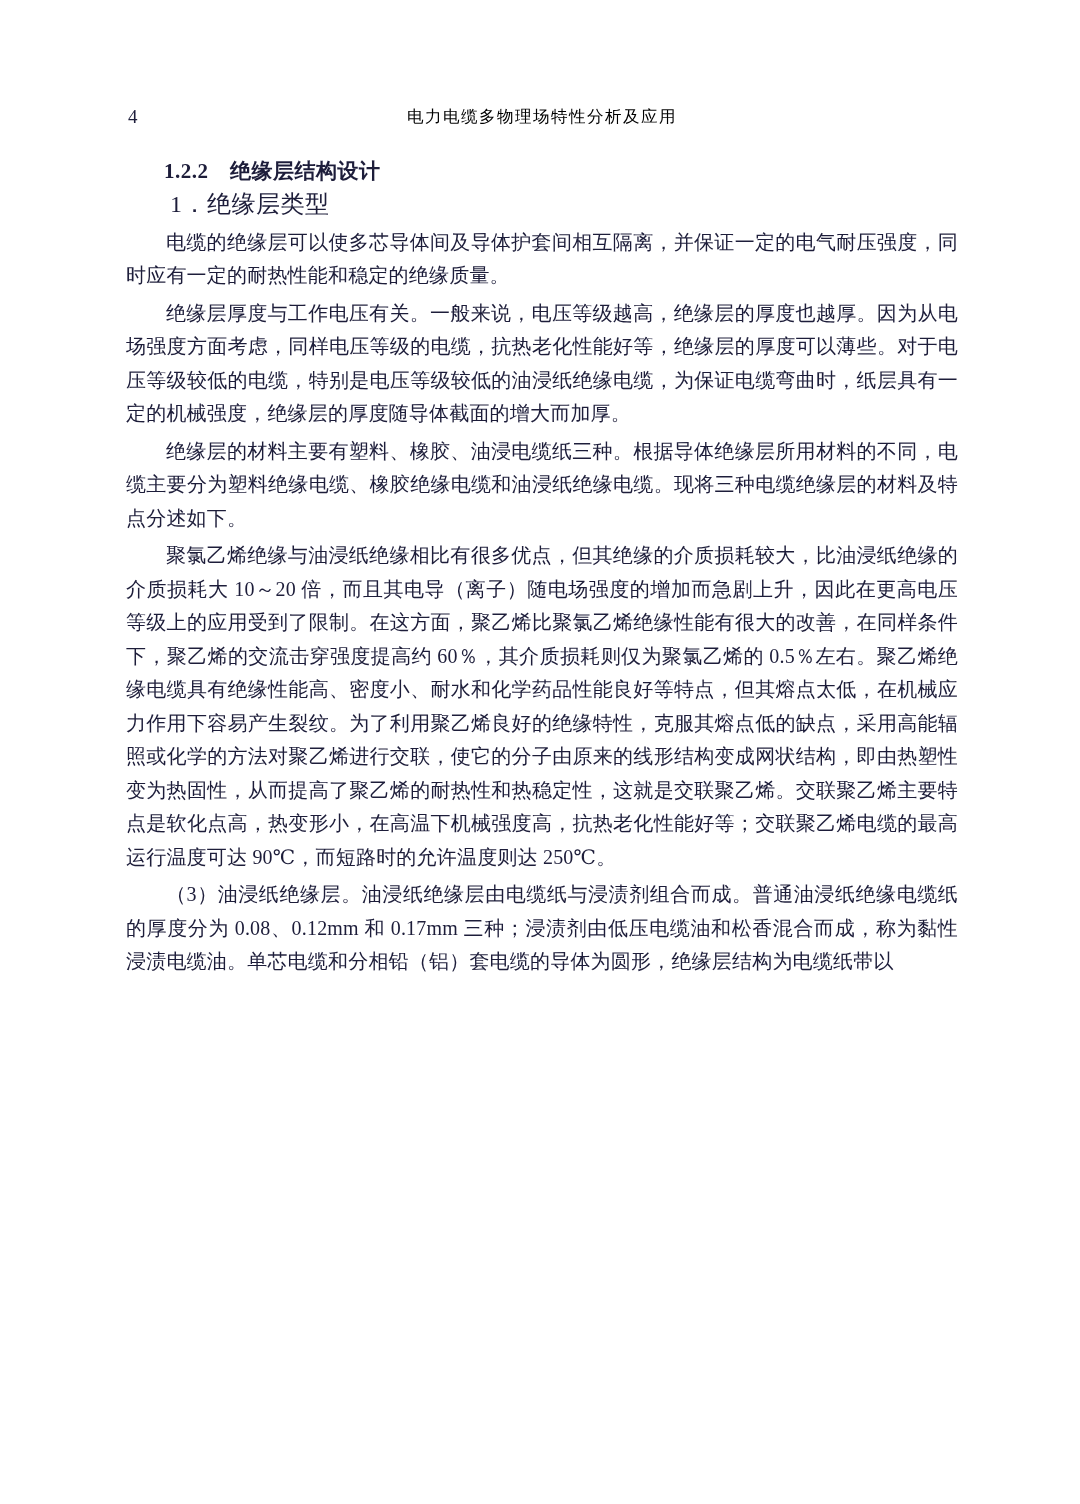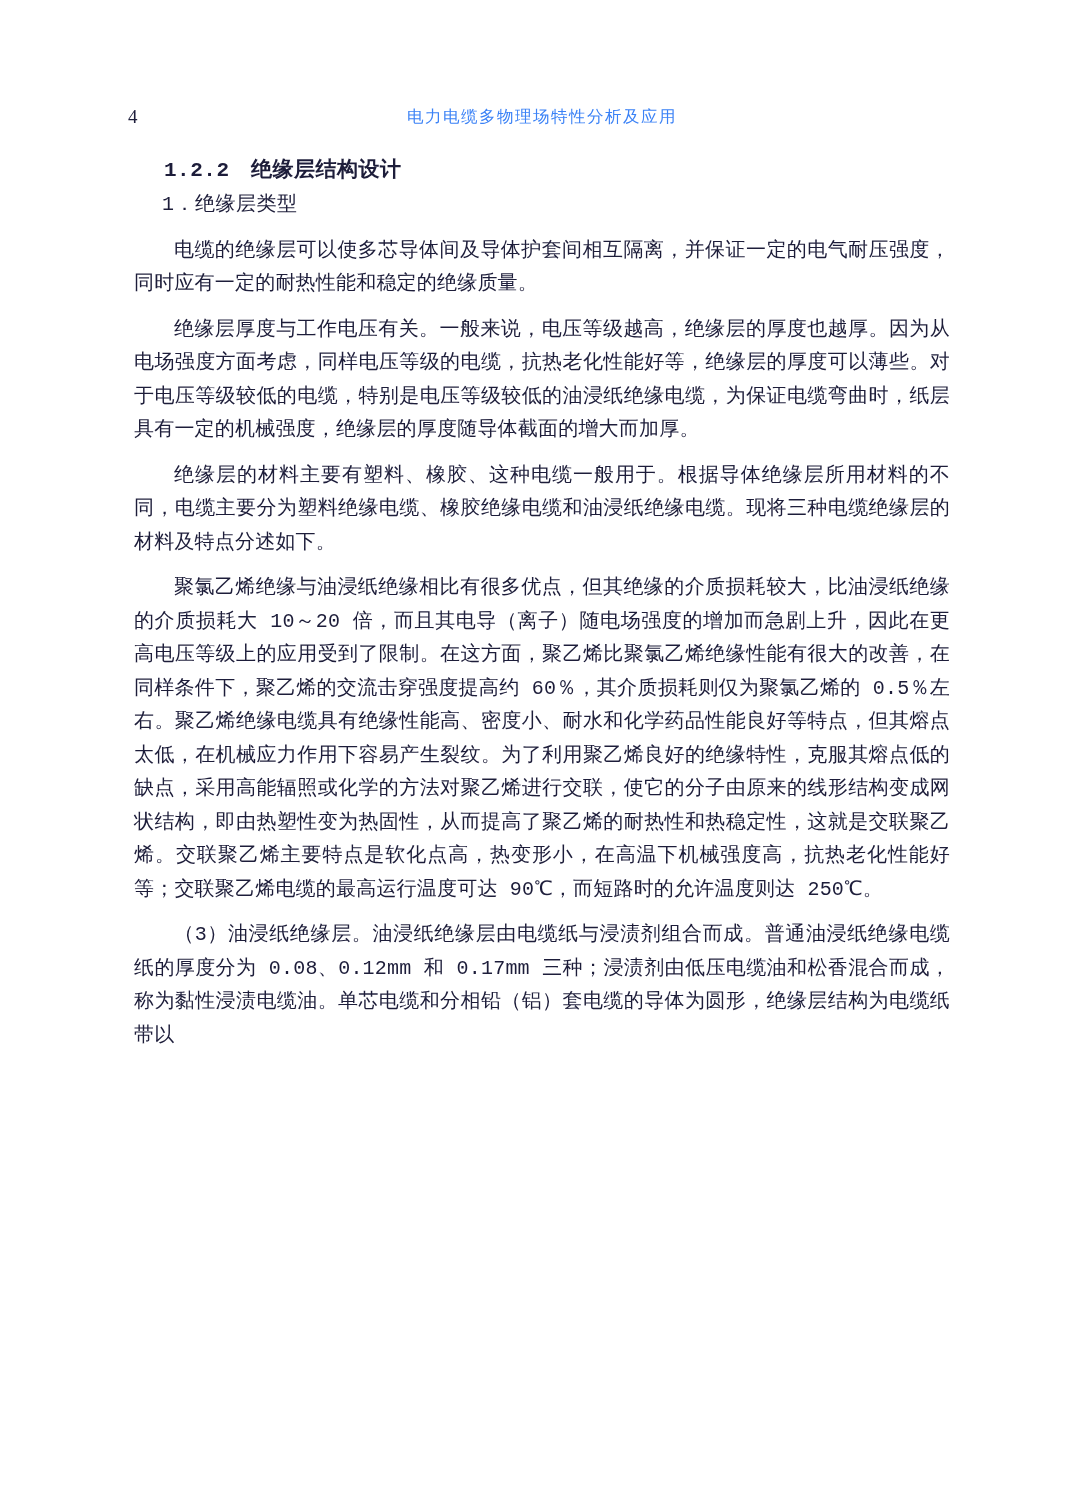--- a/index.html
+++ b/index.html
@@ -29,43 +29,42 @@
     left: 6px;
     top: 0;
     font-size: 19px;
     color: #1d1d3a;
   }
   .running-title {
     display: block;
     text-align: center;
     font-size: 16.5px;
     letter-spacing: 1.5px;
-    color: #3b82f6;
+    color: #000000;
   }
   .body-text {
     font-size: 20px;
     line-height: 33.5px;
-    font-family: Liberation Mono, monospace;
   }
   .section-heading {
     margin: 6px 0 0 0;
     font-size: 21px;
     font-weight: bold;
     line-height: 34px;
     text-indent: 2em;
     letter-spacing: 0.5px;
   }
   .subsection-heading {
-    font-size: 20px;
+    font-size: 24px;
     line-height: 33.5px;
     text-indent: 2em;
     letter-spacing: 0.5px;
   }
   .body-text p {
-    margin: 12px;
+    margin: 4px;
     text-align: justify;
     text-indent: 2em;
     letter-spacing: 0.2px;
   }
 </style>
 </head>
 <body>
 
 <div class="page">
 
@@ -77,21 +76,21 @@
   <main class="body-text">
 
     <h2 class="section-heading">1.2.2　绝缘层结构设计</h2>
 
     <div class="subsection-heading">1．绝缘层类型</div>
 
     <p>电缆的绝缘层可以使多芯导体间及导体护套间相互隔离，并保证一定的电气耐压强度，同时应有一定的耐热性能和稳定的绝缘质量。</p>
 
     <p>绝缘层厚度与工作电压有关。一般来说，电压等级越高，绝缘层的厚度也越厚。因为从电场强度方面考虑，同样电压等级的电缆，抗热老化性能好等，绝缘层的厚度可以薄些。对于电压等级较低的电缆，特别是电压等级较低的油浸纸绝缘电缆，为保证电缆弯曲时，纸层具有一定的机械强度，绝缘层的厚度随导体截面的增大而加厚。</p>
 
-    <p>绝缘层的材料主要有塑料、橡胶、这种电缆一般用于。根据导体绝缘层所用材料的不同，电缆主要分为塑料绝缘电缆、橡胶绝缘电缆和油浸纸绝缘电缆。现将三种电缆绝缘层的材料及特点分述如下。</p>
+    <p>绝缘层的材料主要有塑料、橡胶、油浸电缆纸三种。根据导体绝缘层所用材料的不同，电缆主要分为塑料绝缘电缆、橡胶绝缘电缆和油浸纸绝缘电缆。现将三种电缆绝缘层的材料及特点分述如下。</p>
 
 
     <p>聚氯乙烯绝缘与油浸纸绝缘相比有很多优点，但其绝缘的介质损耗较大，比油浸纸绝缘的介质损耗大 10～20 倍，而且其电导（离子）随电场强度的增加而急剧上升，因此在更高电压等级上的应用受到了限制。在这方面，聚乙烯比聚氯乙烯绝缘性能有很大的改善，在同样条件下，聚乙烯的交流击穿强度提高约 60％，其介质损耗则仅为聚氯乙烯的 0.5％左右。聚乙烯绝缘电缆具有绝缘性能高、密度小、耐水和化学药品性能良好等特点，但其熔点太低，在机械应力作用下容易产生裂纹。为了利用聚乙烯良好的绝缘特性，克服其熔点低的缺点，采用高能辐照或化学的方法对聚乙烯进行交联，使它的分子由原来的线形结构变成网状结构，即由热塑性变为热固性，从而提高了聚乙烯的耐热性和热稳定性，这就是交联聚乙烯。交联聚乙烯主要特点是软化点高，热变形小，在高温下机械强度高，抗热老化性能好等；交联聚乙烯电缆的最高运行温度可达 90℃，而短路时的允许温度则达 250℃。</p>
 
 
 
     <p>（3）油浸纸绝缘层。油浸纸绝缘层由电缆纸与浸渍剂组合而成。普通油浸纸绝缘电缆纸的厚度分为 0.08、0.12mm 和 0.17mm 三种；浸渍剂由低压电缆油和松香混合而成，称为黏性浸渍电缆油。单芯电缆和分相铅（铝）套电缆的导体为圆形，绝缘层结构为电缆纸带以</p>
 
   </main>
 

